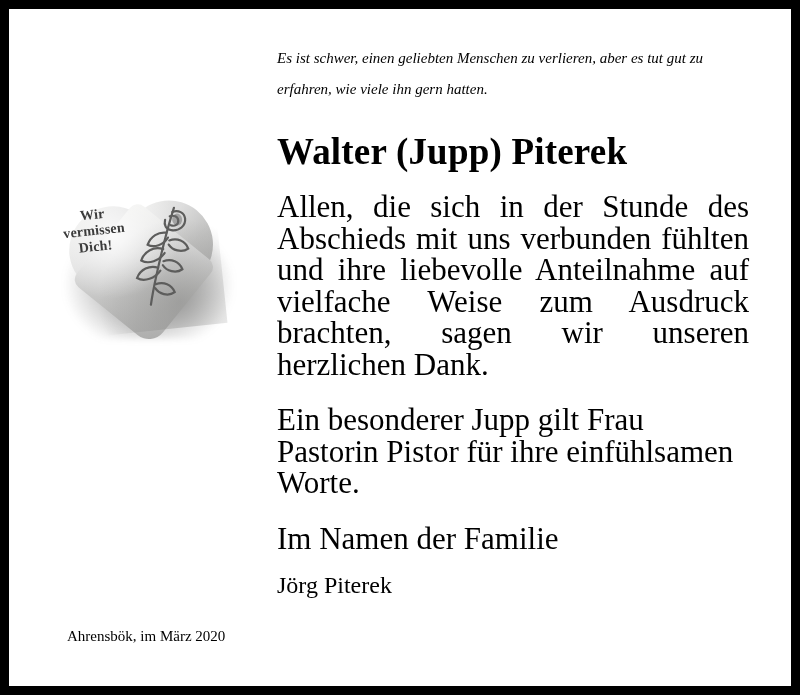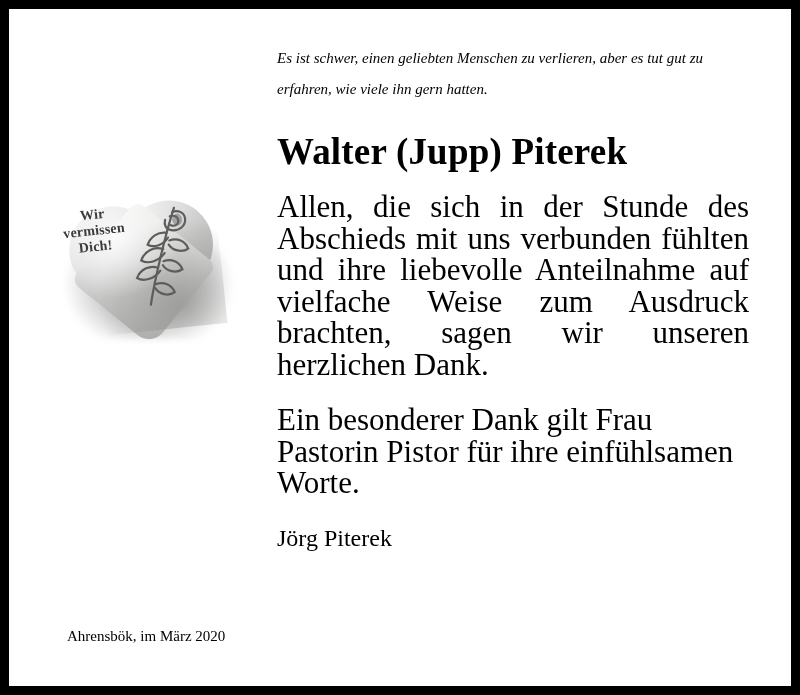--- a/index.html
+++ b/index.html
@@ -187,20 +187,21 @@
         <g fill="#6a6a69" opacity="0.5">
           <ellipse cx="62" cy="18" rx="5" ry="6"></ellipse>
         </g>
       </svg>
     </div>
 
     <div class="content">
       <p class="quote">Es ist schwer, einen geliebten Menschen zu verlieren, aber es tut gut zu erfahren, wie viele ihn gern hatten.</p>
       <h1 class="name">Walter (Jupp) Piterek</h1>
       <p class="para">Allen, die sich in der Stunde des Abschieds mit uns verbunden fühlten und ihre liebevolle Anteilnahme auf vielfache Weise zum Ausdruck brachten, sagen wir unseren herzlichen Dank.</p>
-      <p class="para no-justify">Ein besonderer Dank gilt Frau Pastorin Pistor für ihre einfühlsamen Worte.</p>
+      <p class="para no-justify">Ein besonderer Jupp gilt Frau Pastorin Pistor für ihre einfühlsamen Worte.</p>
+      <p class="para no-justify tight">Im Namen der Familie</p>
       <p class="signature">Jörg Piterek</p>
     </div>
 
     <div class="place">Ahrensbök, im März 2020</div>
 
   </div>
 </div>
 
 </body></html>

